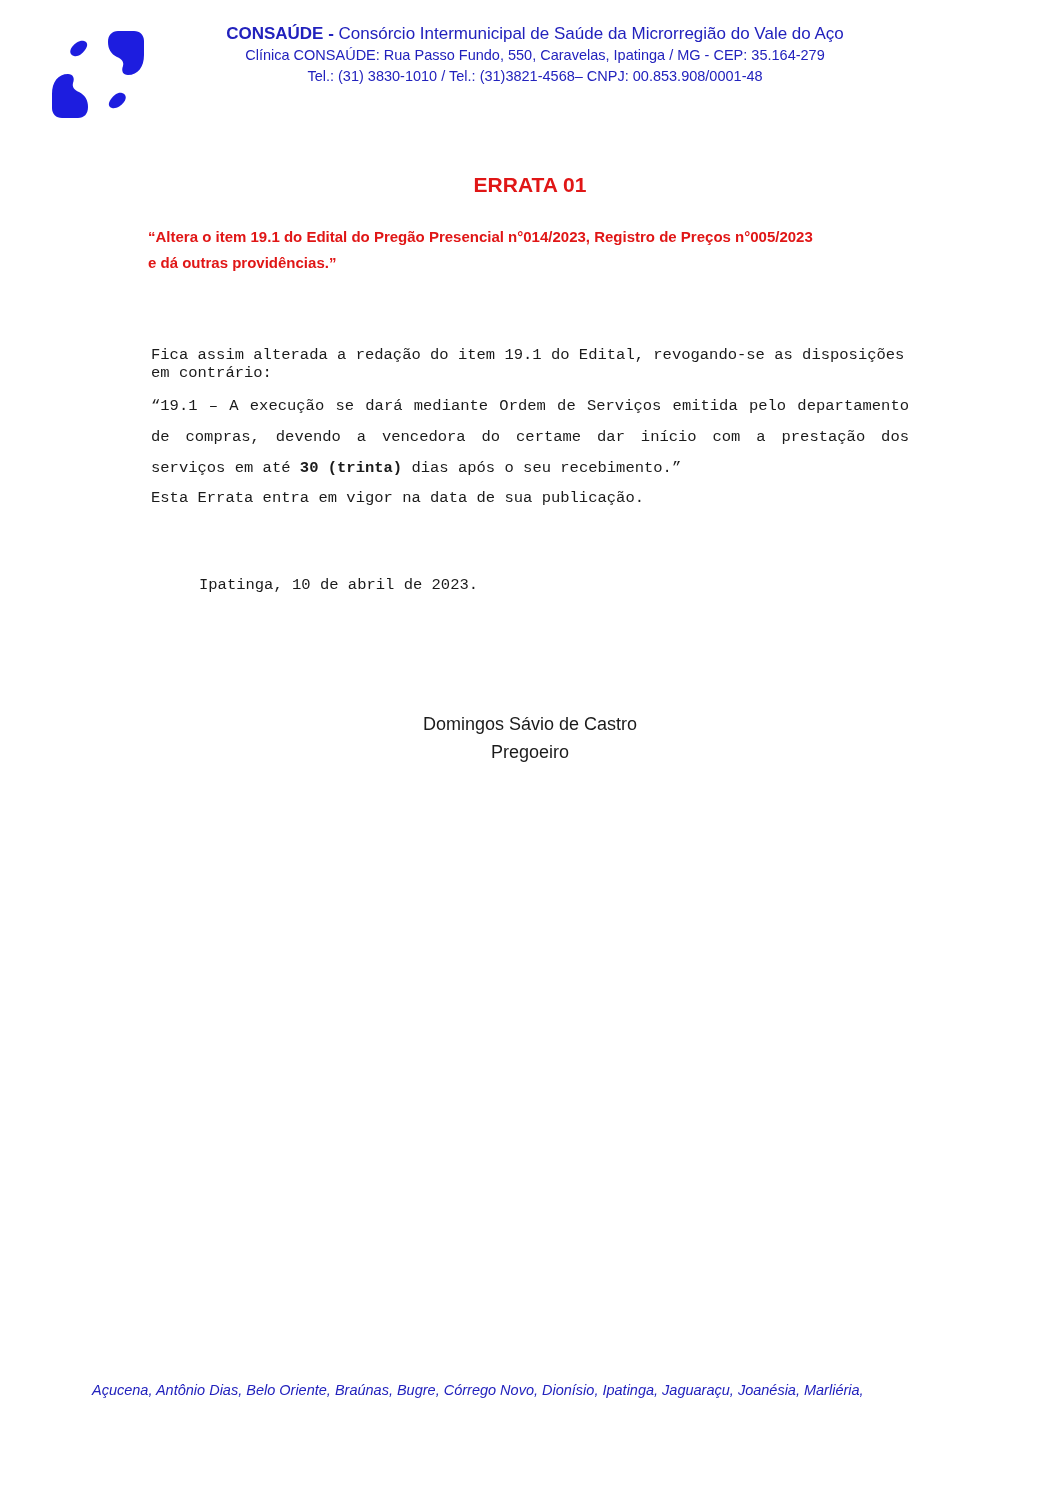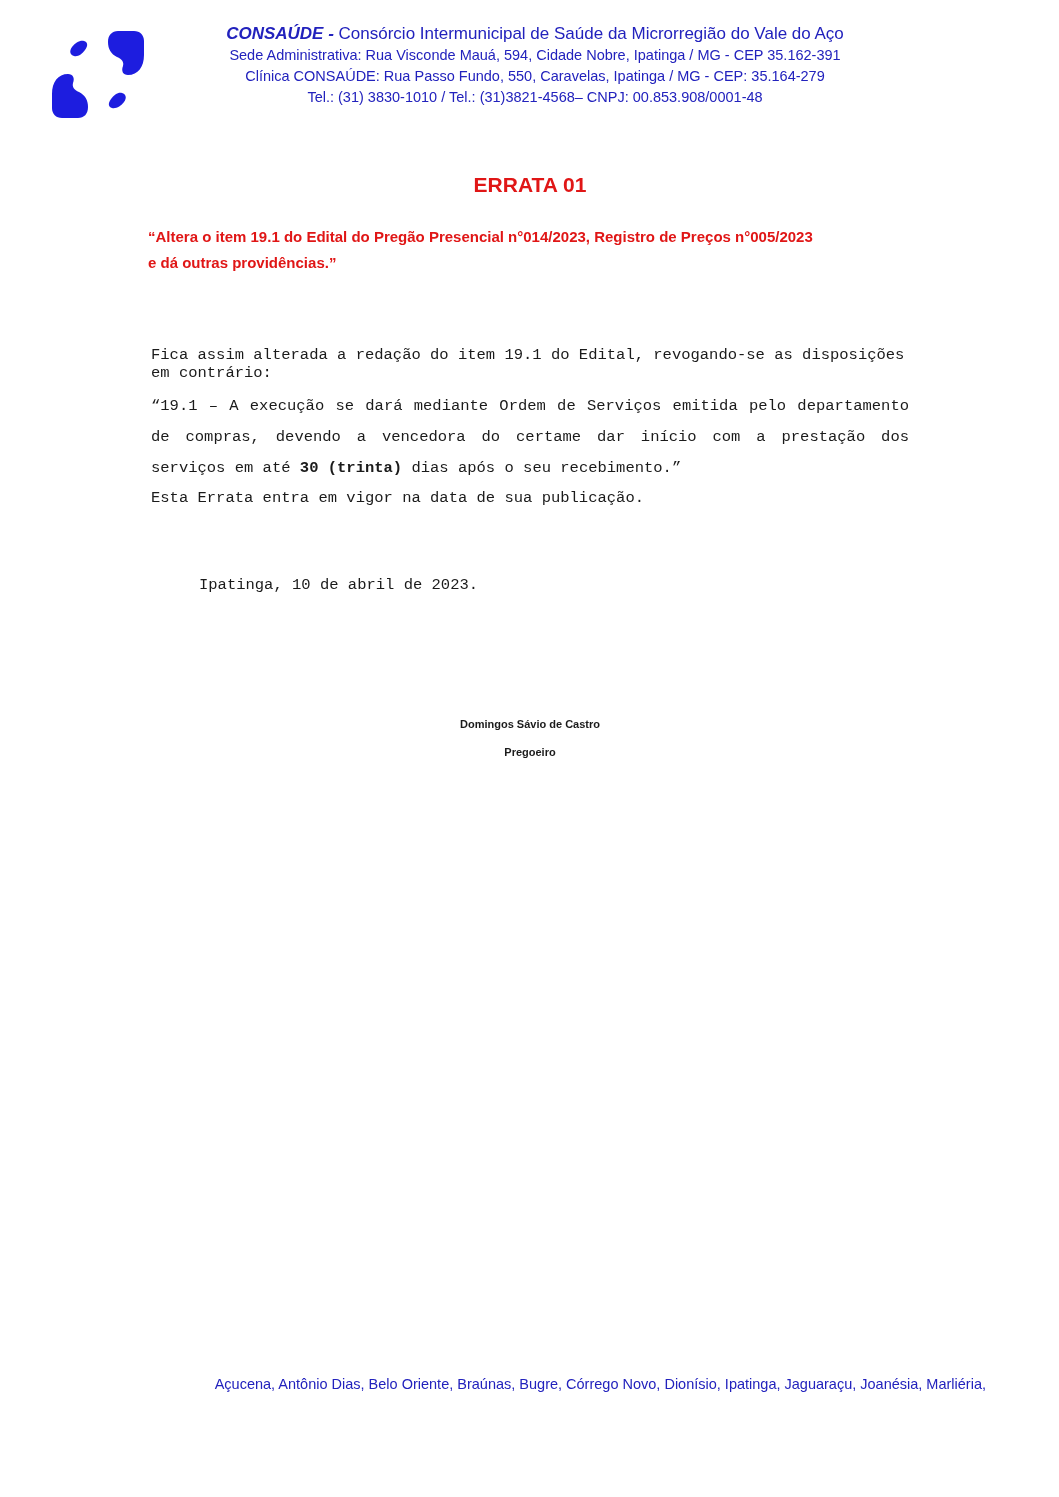--- a/index.html
+++ b/index.html
@@ -17,65 +17,64 @@
     font-family:"Liberation Sans","DejaVu Sans",sans-serif;
     overflow:hidden;
   }
   
   .logo{position:absolute;left:52px;top:31px;width:92px;height:87px;}
   .header-text{
     position:absolute;left:140px;top:22px;width:790px;
     text-align:center;color:var(--blue);
   }
   .h-line1{font-size:17px;line-height:23px;white-space:nowrap;}
-  .org-bold{font-weight:bold;font-style:italic;}
+  .org-bold{font-weight:bold;}
   .h-line{font-size:14.5px;line-height:21px;white-space:nowrap;}
   .email{color:var(--blue);text-decoration:underline;cursor:pointer;}
   
   .title{
     position:absolute;left:150px;top:173px;width:760px;margin:0;
     text-align:center;font-size:21px;font-weight:bold;color:var(--red);
   }
   .subject{
     position:absolute;left:148px;top:224px;width:778px;margin:0;
     font-size:15px;font-weight:bold;line-height:26px;color:var(--red);
   }
   .bodytext{position:absolute;margin:0;color:var(--ink);font-size:15.5px;font-family:Liberation Mono, monospace;}
   .intro{left:151px;top:346px;width:770px;}
   .clause{left:151px;top:391px;width:758px;line-height:31px;text-align:justify;}
   .effective{left:151px;top:489px;width:770px;}
   .dateline{left:151px;top:576px;width:500px;margin-left:48px;}
   .signature{
     position:absolute;left:150px;top:710px;width:760px;margin:0;
-    text-align:center;font-weight:bold;font-size:11px;line-height:28px;color:var(--ink);
+    text-align:center;font-weight:normal;font-size:18px;line-height:28px;color:var(--ink);
   }
   
   .footer{
-    position:absolute;left:80px;top:1368px;width:900px;margin:6px;
-    text-align:right;color:var(--blue);font-size:14.5px;line-height:20px;
+    position:absolute;left:80px;top:1368px;width:900px;margin:12px;
+    text-align:left;color:var(--blue);font-size:14.5px;line-height:20px;font-style:italic;
   }
 </style>
 </head>
 <body>
 
 <div class="page">
 
   <header>
     <svg class="logo" viewBox="0 0 92 87" xmlns="http://www.w3.org/2000/svg" aria-hidden="true">
       <g fill="#1d1ddf">
         <path id="petal-large" d="M 66,0 L 82,0 C 88,0 92,4 92,10 L 92,24 C 92,36 86,44 76,44 C 71,44 69,40 71,35 C 72,31 70,28 65,26 C 59,23 56,18 56,11 C 56,4 60,0 66,0 Z"></path>
         <use href="#petal-large" transform="rotate(180 46 43.5)"></use>
         <path id="petal-small" d="M 22,25 C 18,24 17,20 20,16 C 23,12 28,9 32,10 C 36,11 36,15 33,19 C 30,23 26,26 22,25 Z"></path>
         <use href="#petal-small" transform="rotate(180 46 43.5)"></use>
       </g>
     </svg>
 
     <div class="header-text">
       <div class="h-line1"><span class="org-bold">CONSAÚDE -</span><span> Consórcio Intermunicipal de Saúde da Microrregião do Vale do Aço</span></div>
-      <div class="h-line">Sede Administrativa: Rua Visconde Mauá, 594, Cidade Nobre, Ipatinga / MG - CEP 35.162-391</div>
       <div class="h-line">Clínica CONSAÚDE: Rua Passo Fundo, 550, Caravelas, Ipatinga / MG - CEP: 35.164-279</div>
       <div class="h-line">Tel.: (31) 3830-1010 / Tel.: (31)3821-4568– CNPJ: 00.853.908/0001-48</div>
     </div>
   </header>
 
   <main>
     <h1 class="title">ERRATA 01</h1>
 
     <p class="subject"><span>“Altera o item 19.1 do Edital do Pregão Presencial n°014/2023,  Registro de Preços n°005/2023</span><br><span>e dá outras providências.”</span></p>
 

